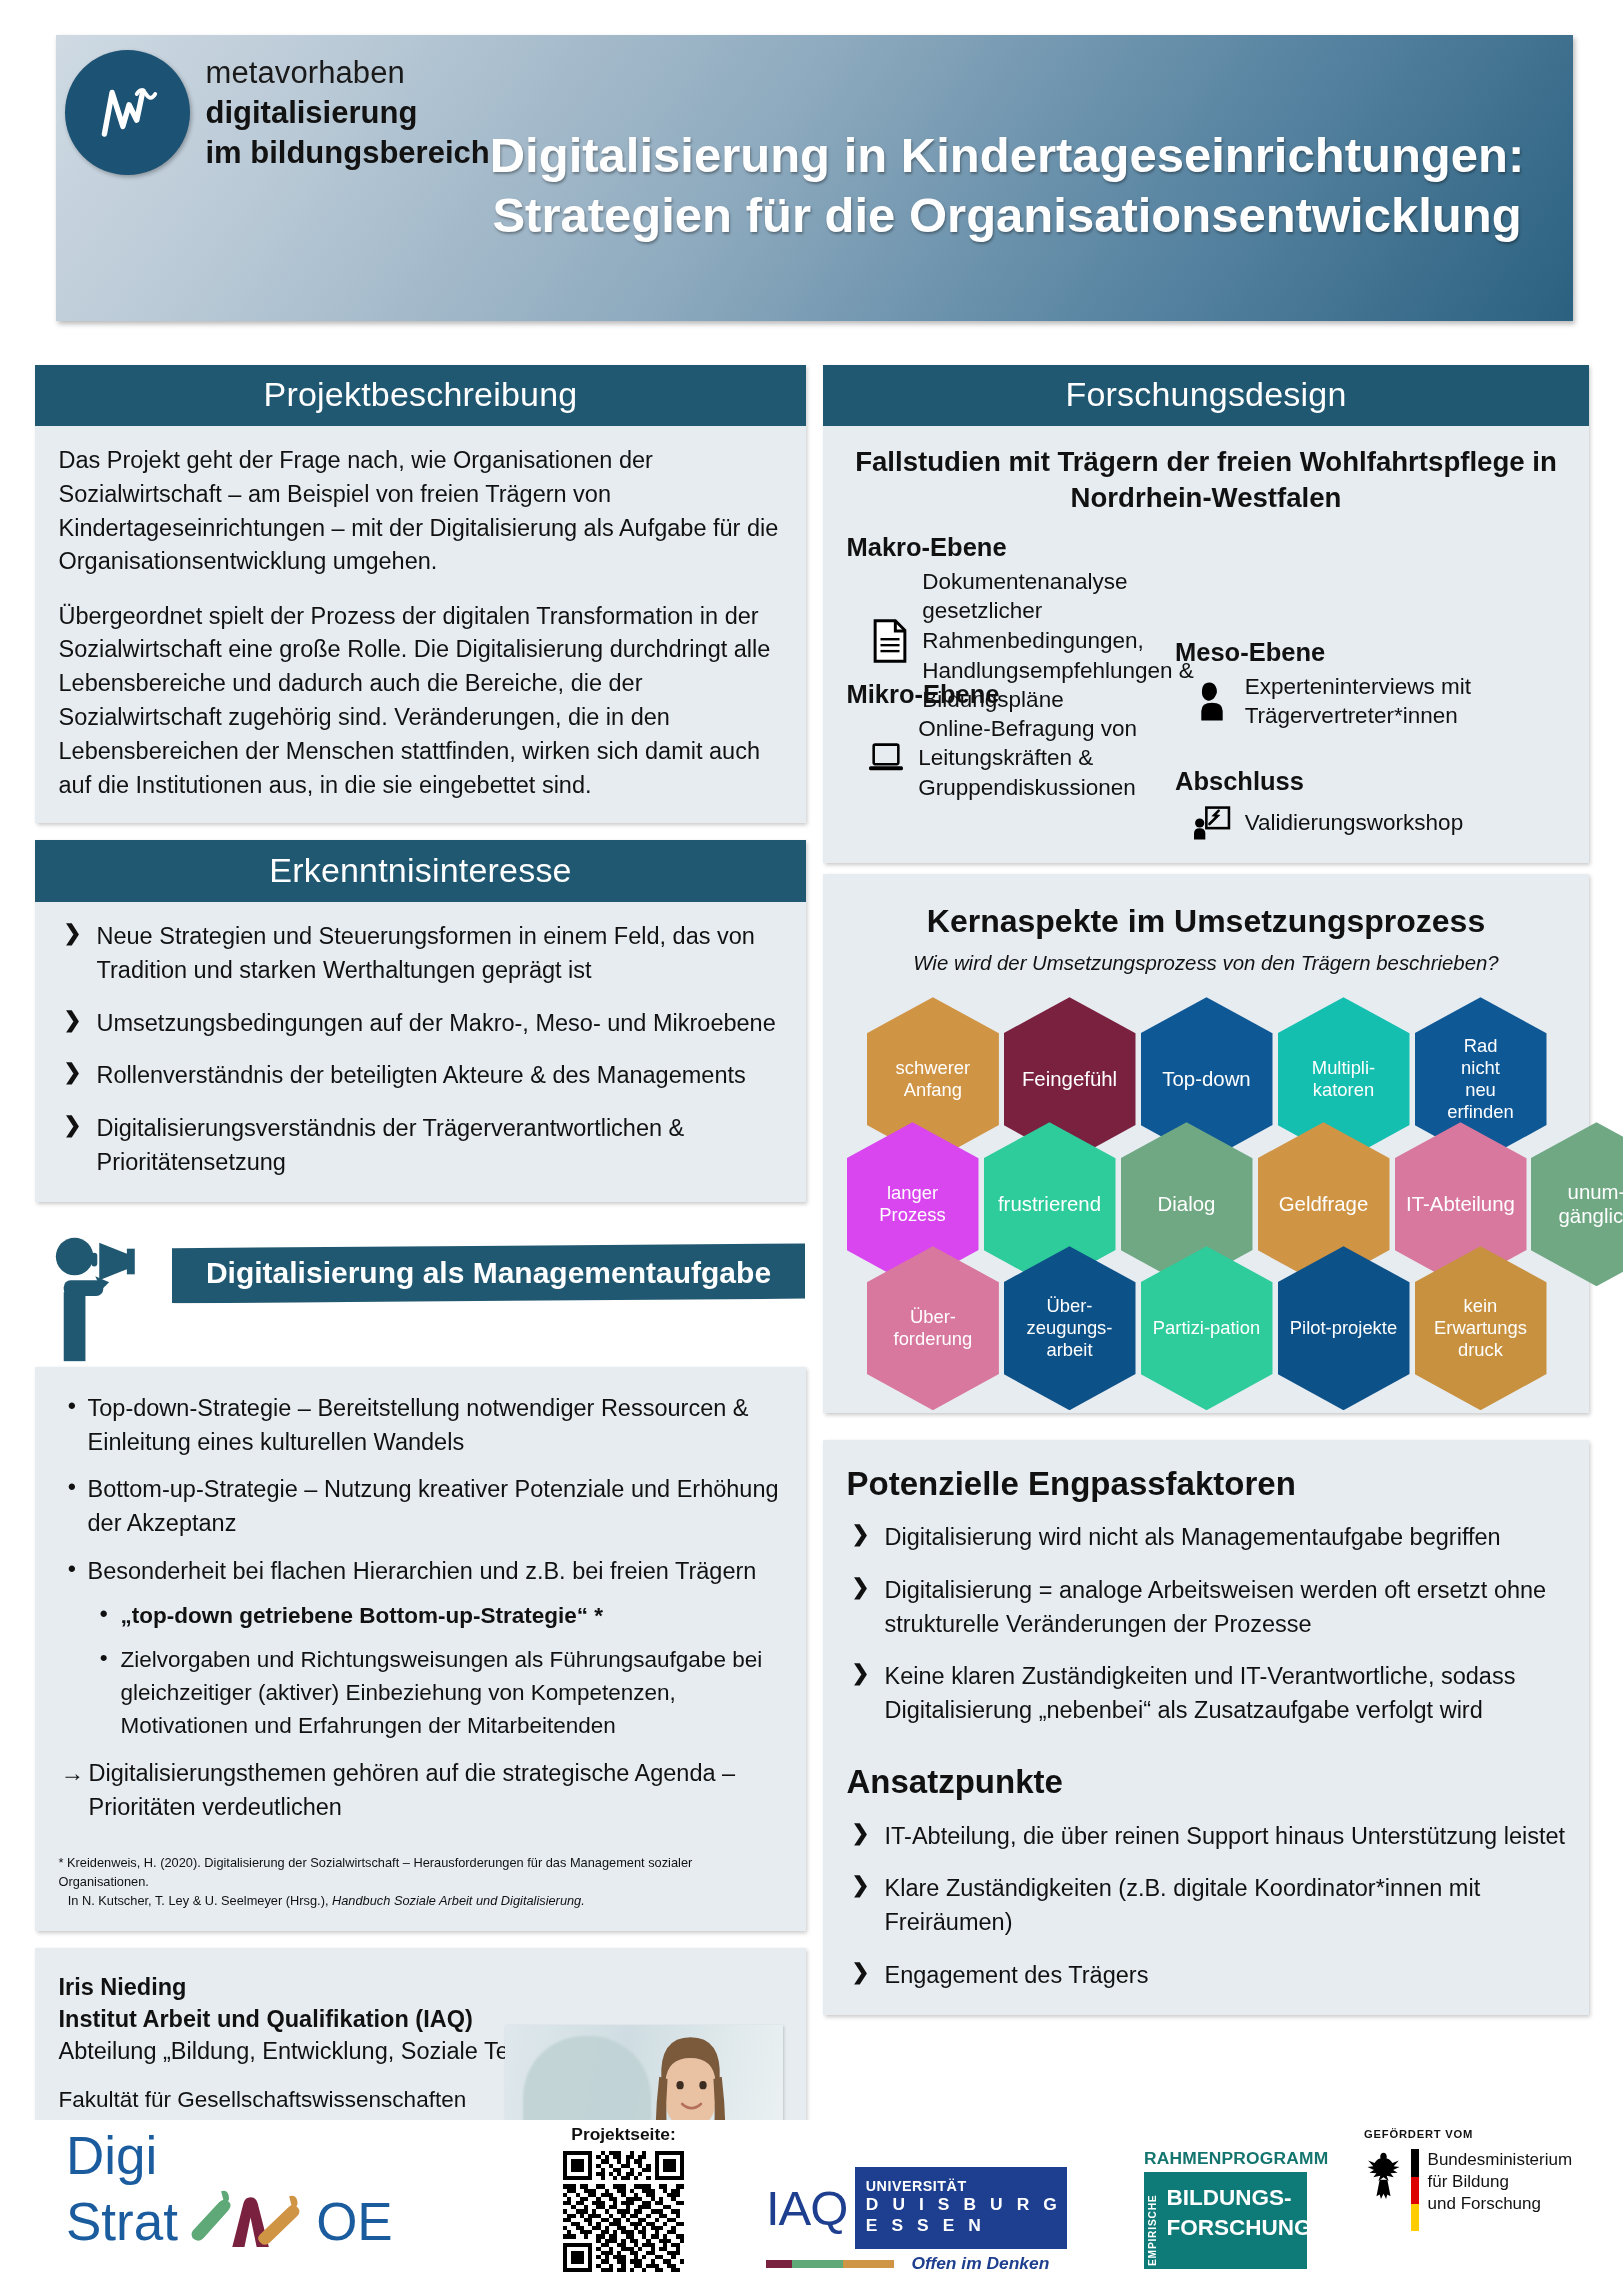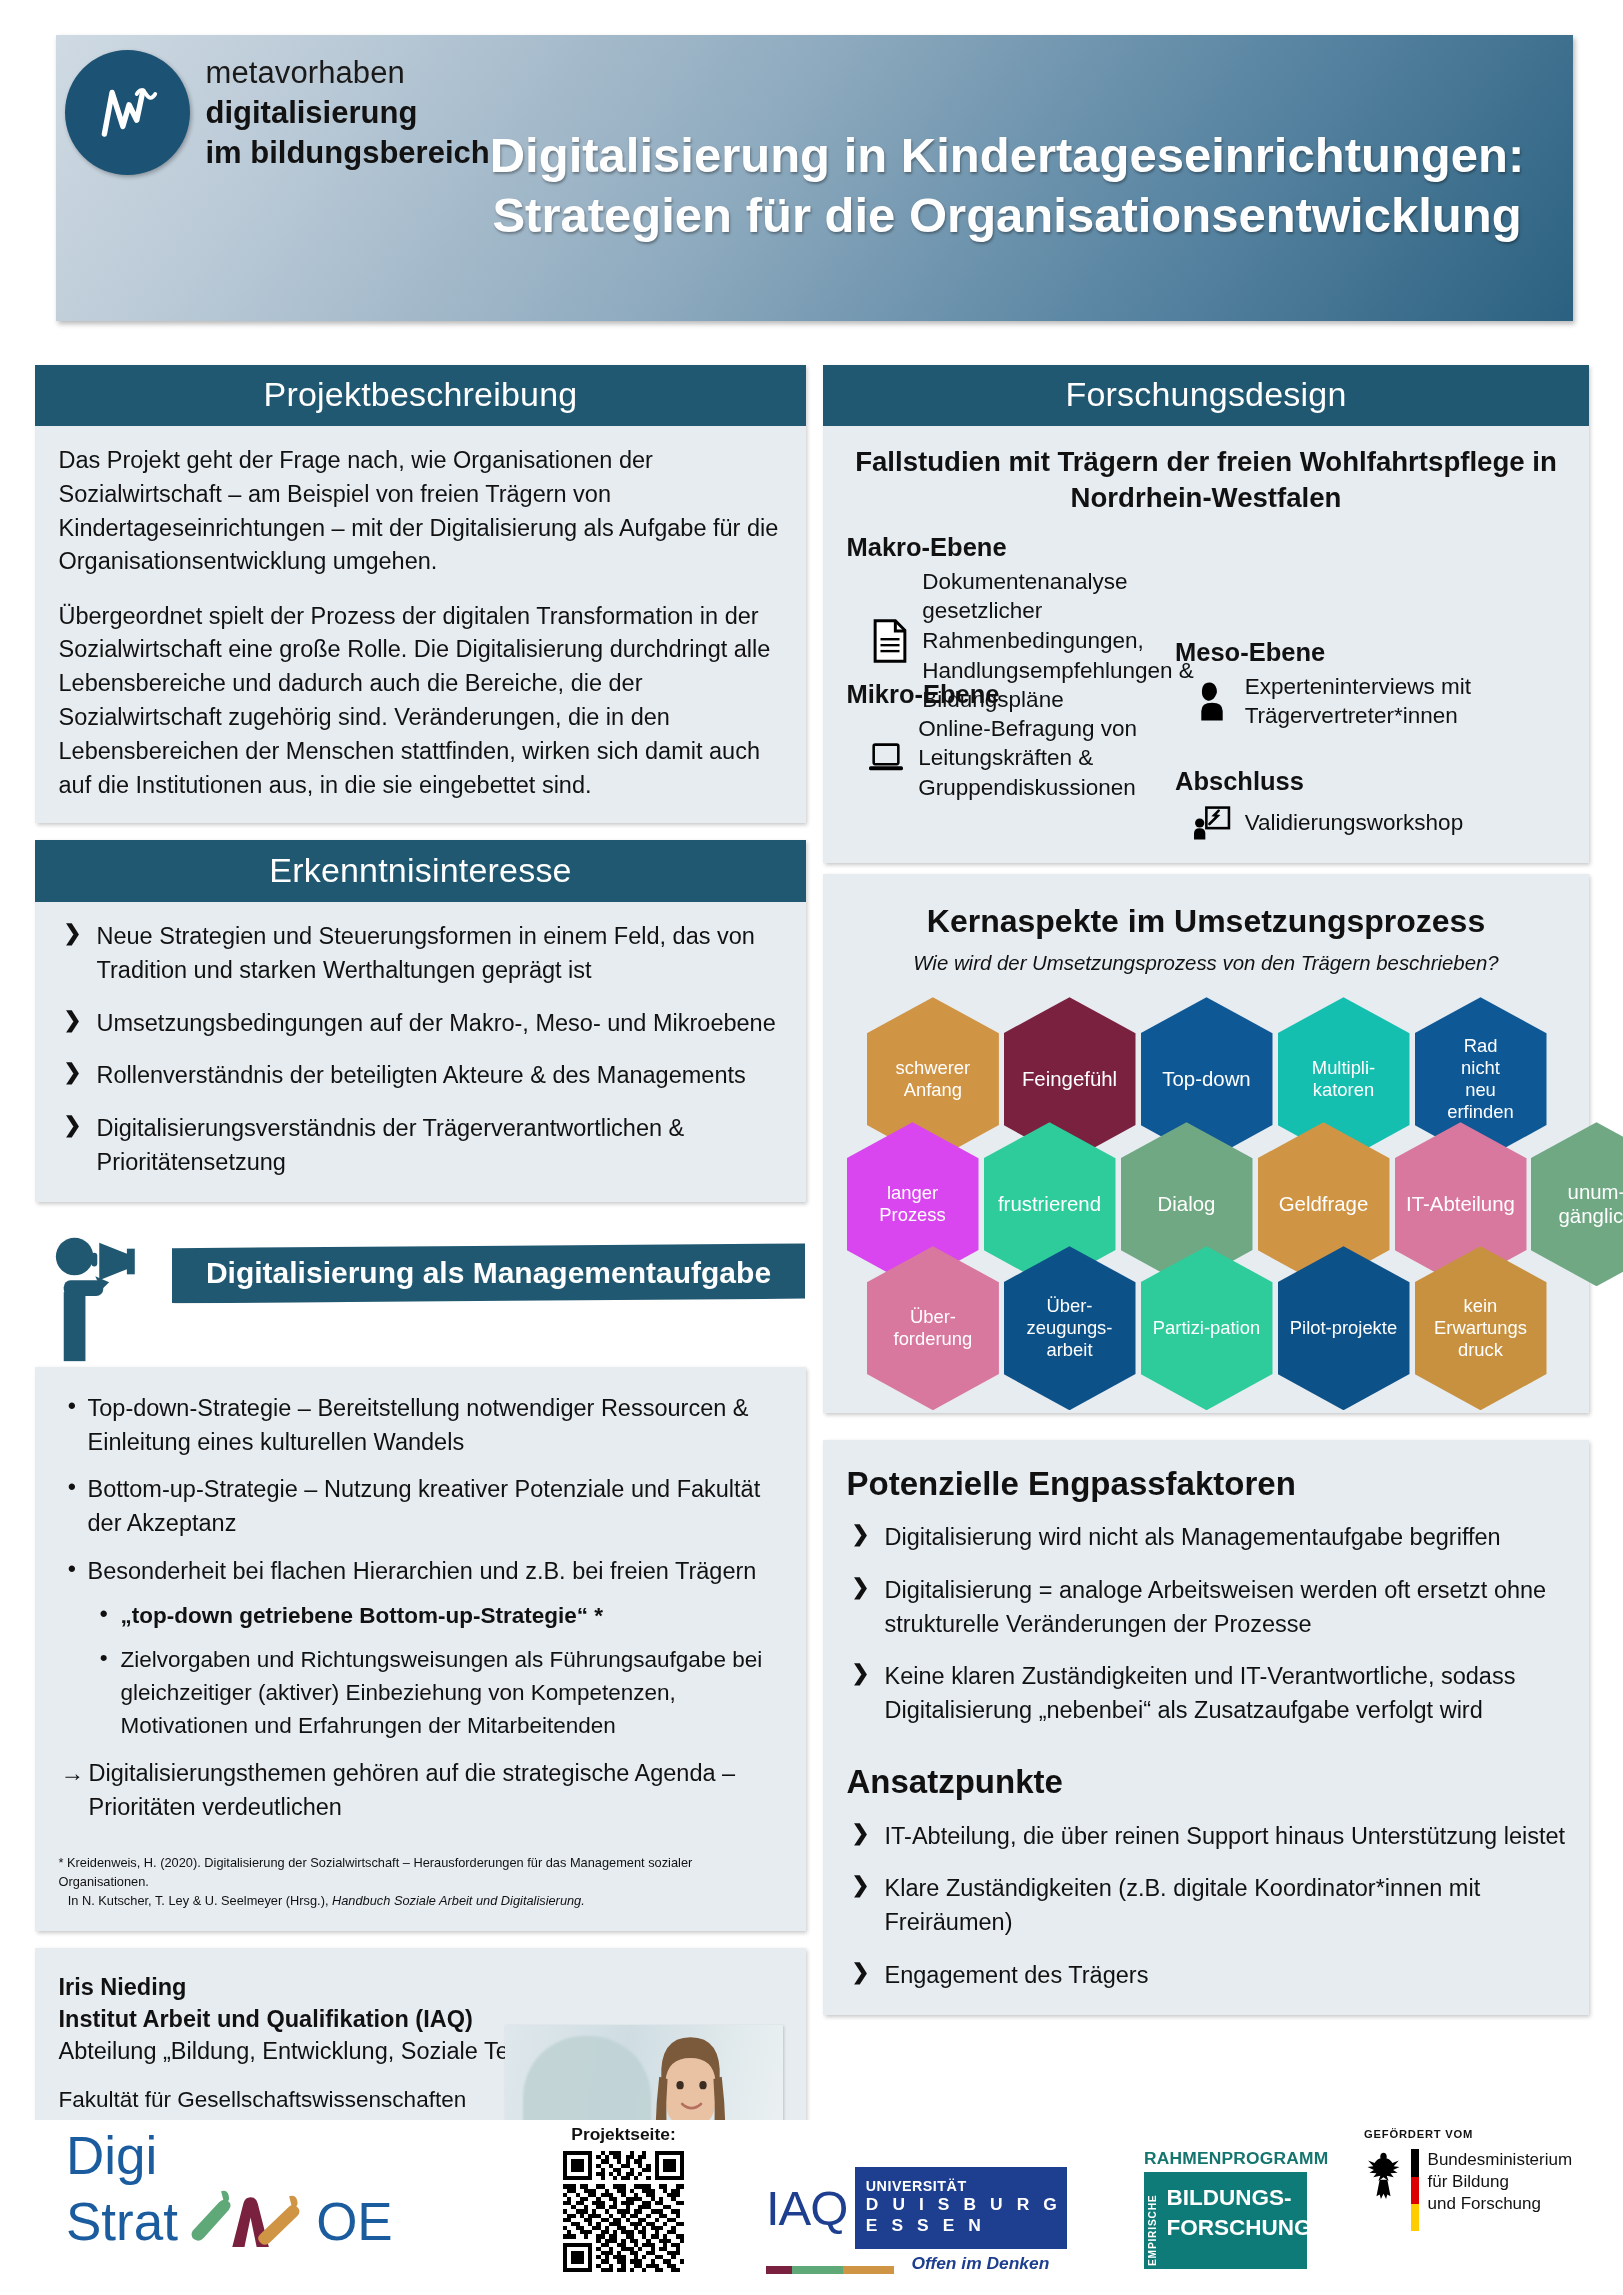--- a/index.html
+++ b/index.html
@@ -215,21 +215,21 @@
         <path d="M52 42 L66 48 L58 56 Z" fill="#215871"></path>
         <rect x="48" y="18" width="6" height="14" rx="3" fill="#215871"></rect>
       </svg>
       <div class="banner">Digitalisierung als Managementaufgabe</div>
     </div>
 
     <div class="card">
       <div class="card-body" style="padding-top:23.5px;">
         <ul class="dots">
           <li>Top-down-Strategie – Bereitstellung notwendiger Ressourcen &amp; Einleitung eines kulturellen Wandels</li>
-          <li>Bottom-up-Strategie – Nutzung kreativer Potenziale und Fakultät der Akzeptanz</li>
+          <li>Bottom-up-Strategie – Nutzung kreativer Potenziale und Erhöhung der Akzeptanz</li>
           <li>
             <span>Besonderheit bei flachen Hierarchien und z.B. bei freien Trägern</span>
             <ul class="subdots">
               <li class="b">„top-down getriebene Bottom-up-Strategie“ *</li>
               <li>Zielvorgaben und Richtungsweisungen als Führungsaufgabe bei gleichzeitiger (aktiver) Einbeziehung von Kompetenzen, Motivationen und Erfahrungen der Mitarbeitenden</li>
             </ul>
           </li>
         </ul>
         <div class="arrow-concl">Digitalisierungsthemen gehören auf die strategische Agenda – Prioritäten verdeutlichen</div>
         <div class="footnote">
@@ -468,21 +468,21 @@
 
     <div class="iaq">
       <div style="display:flex;align-items:center;gap:7.2px;">
         <div class="iaq-word">IAQ</div>
         <div class="iaq-box">
           <div class="u">UNIVERSITÄT</div>
           <div class="d">D U I S B U R G</div>
           <div class="d">E S S E N</div>
         </div>
       </div>
-      <div style="display:flex;align-items:flex-end;gap:17.4px;">
+      <div style="display:flex;align-items:center;gap:17.4px;">
         <div class="iaq-bars">
           <div style="flex:1;background:#7b2140;"></div>
           <div style="flex:2;background:#5fa877;"></div>
           <div style="flex:2;background:#d09445;"></div>
         </div>
         <div class="iaq-tag"><b>Offen</b> <span>im Denken</span></div>
       </div>
     </div>
 
     <div class="rahmen">

